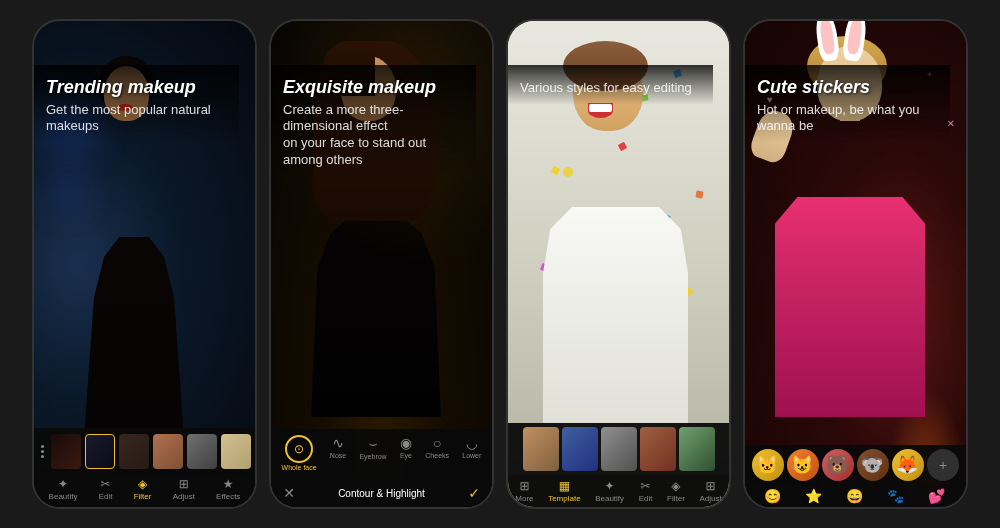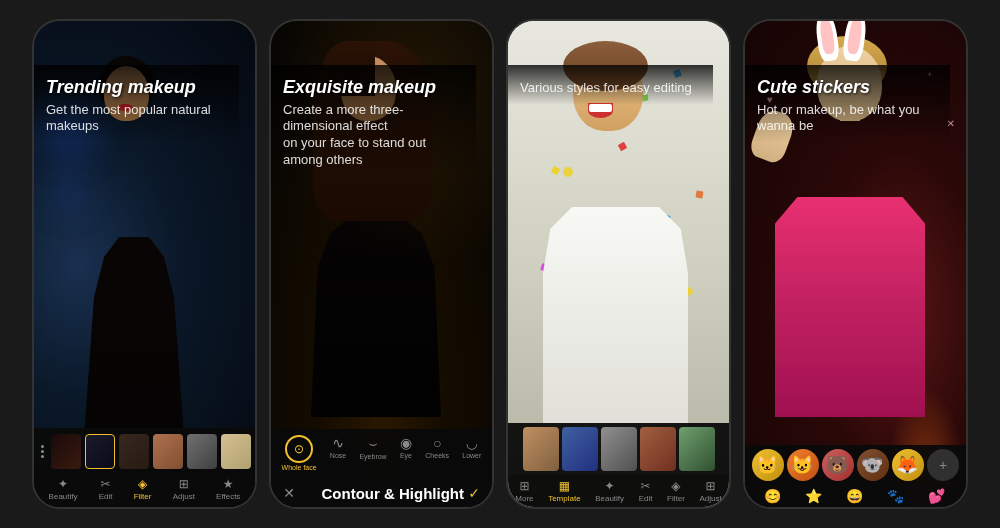--- a/index.html
+++ b/index.html
@@ -219,25 +219,24 @@
 
     .facial-bottom-bar {
       display: flex;
       justify-content: space-between;
       align-items: center;
       padding: 4px 8px;
       background: rgba(10,10,10,0.98);
     }
 
     .facial-title {
-      font-size: 15px;
+      font-size: 10px;
       color: white;
-      text-align: right;
+      text-align: center;
       flex: 1;
-      font-weight: bold;
     }
 
     .x-btn, .check-btn {
       font-size: 14px;
       width: 20px;
       height: 20px;
       display: flex;
       align-items: center;
       justify-content: center;
     }

